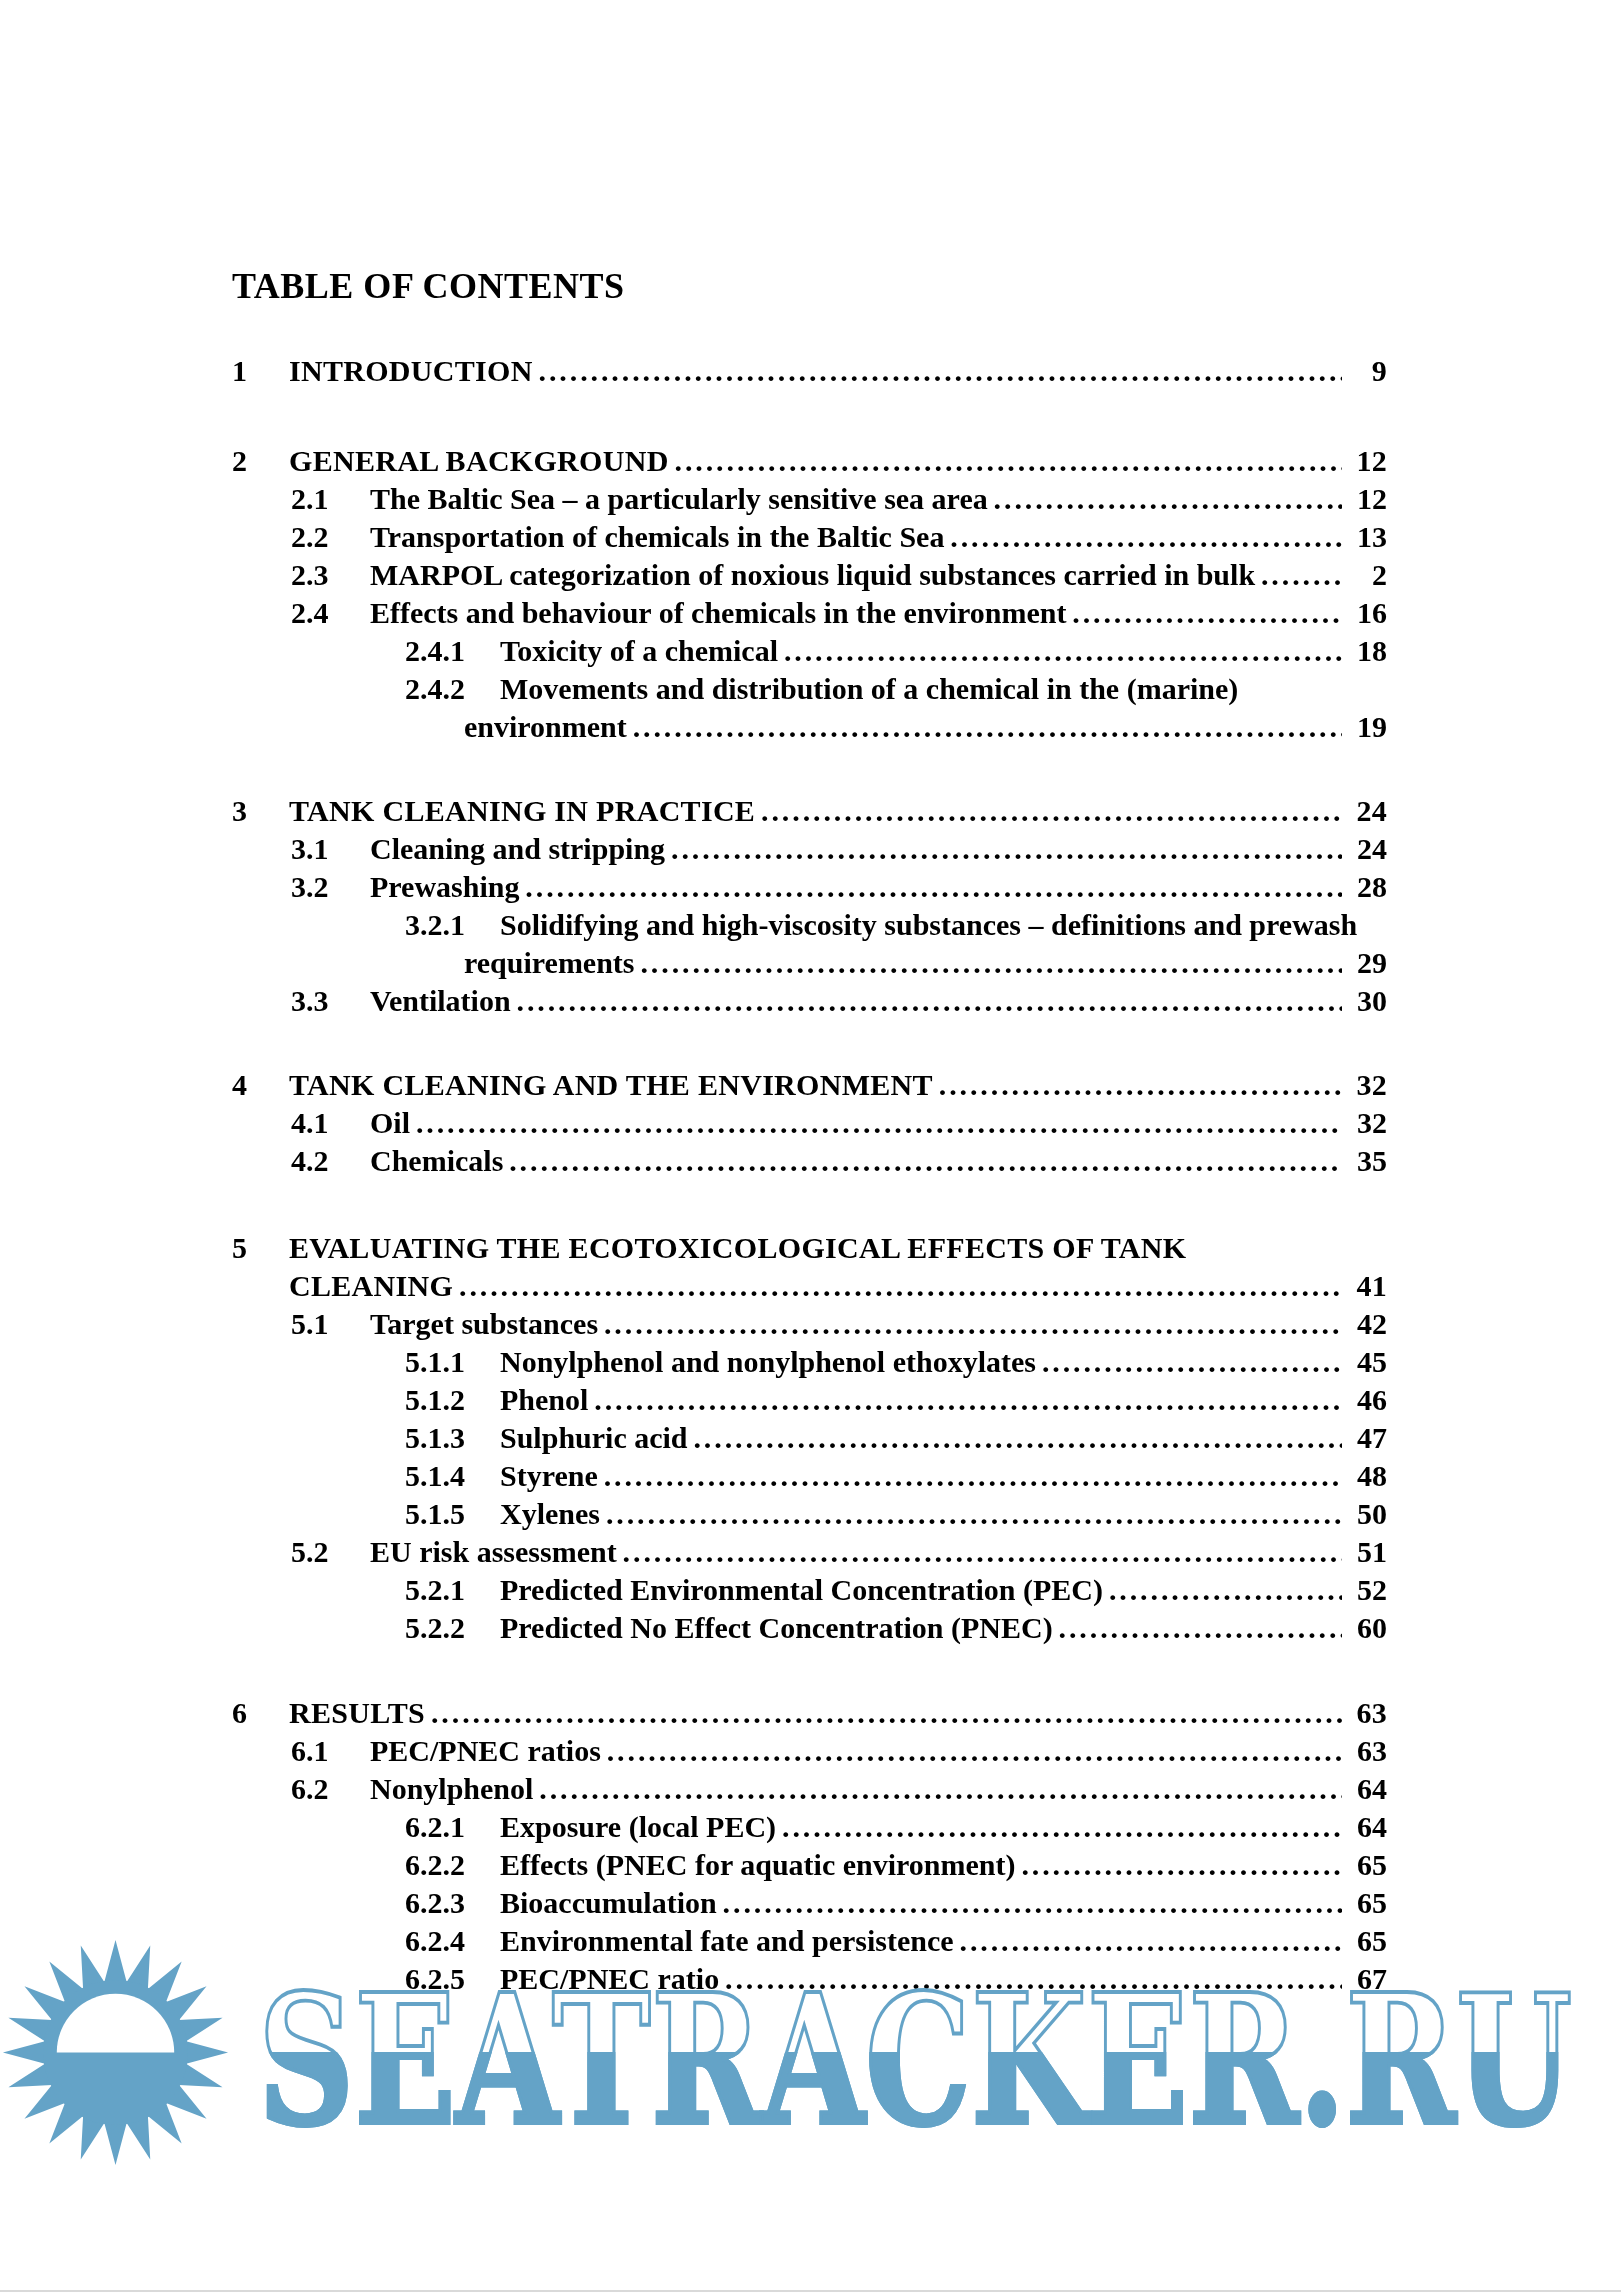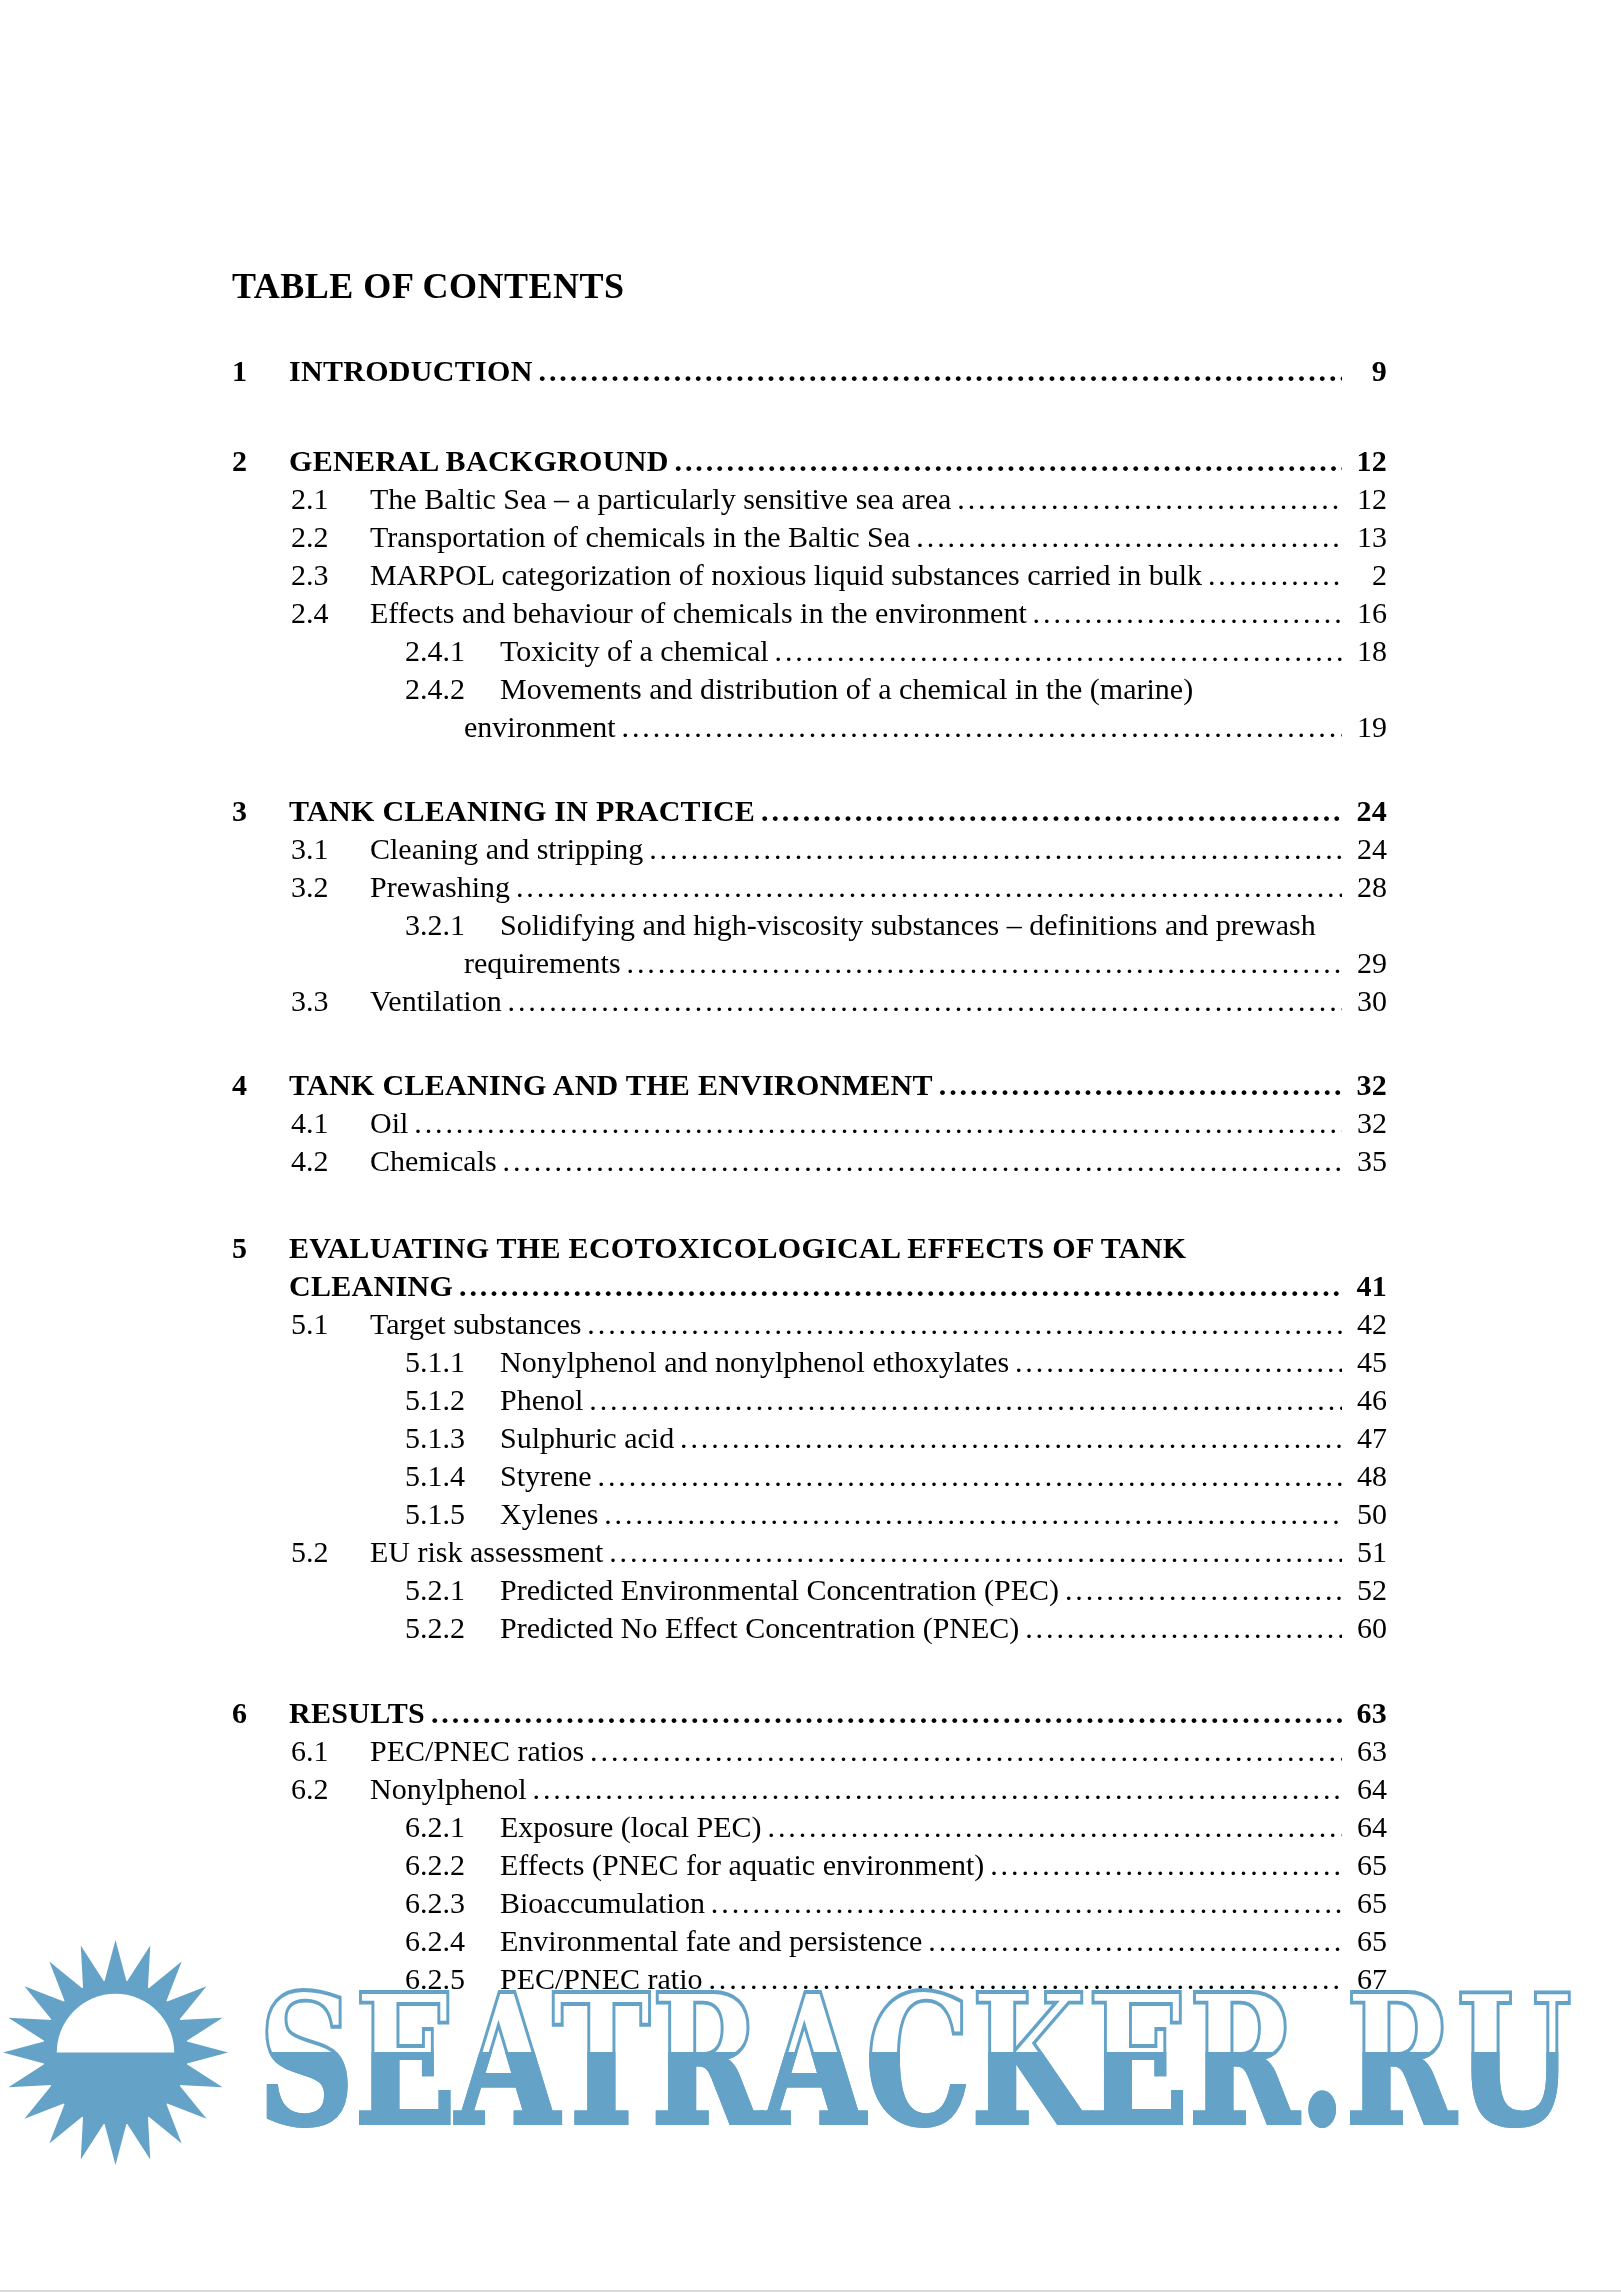--- a/index.html
+++ b/index.html
@@ -31,20 +31,21 @@
   .section:nth-of-type(2) { margin-top:52px; }
   .section:nth-of-type(3) { margin-top:46px; }
   .section:nth-of-type(4) { margin-top:46px; }
   .section:nth-of-type(5) { margin-top:49px; }
   .section:nth-of-type(6) { margin-top:47px; }
 
   .row {
     display:flex; align-items:baseline;
     font-size:30px; line-height:38px;
     white-space:nowrap;
+    font-weight:bold;
   }
   .row .num   { flex:0 0 auto; }
   .row .title { flex:0 0 auto; }
   .leader {
     flex:1 1 auto; min-width:0;
     overflow:hidden; white-space:nowrap;
     letter-spacing:2.9px;
     padding-left:5.9px;
   }
   .pagenum { flex:0 0 auto; margin-left:11.8px; min-width:33px; text-align:right; }

